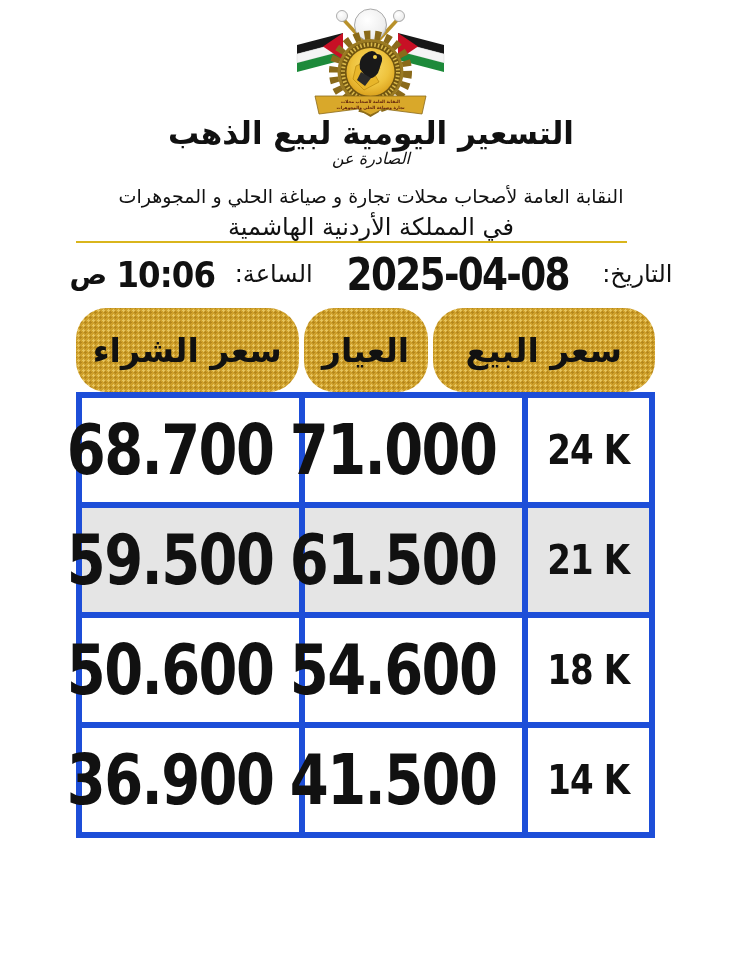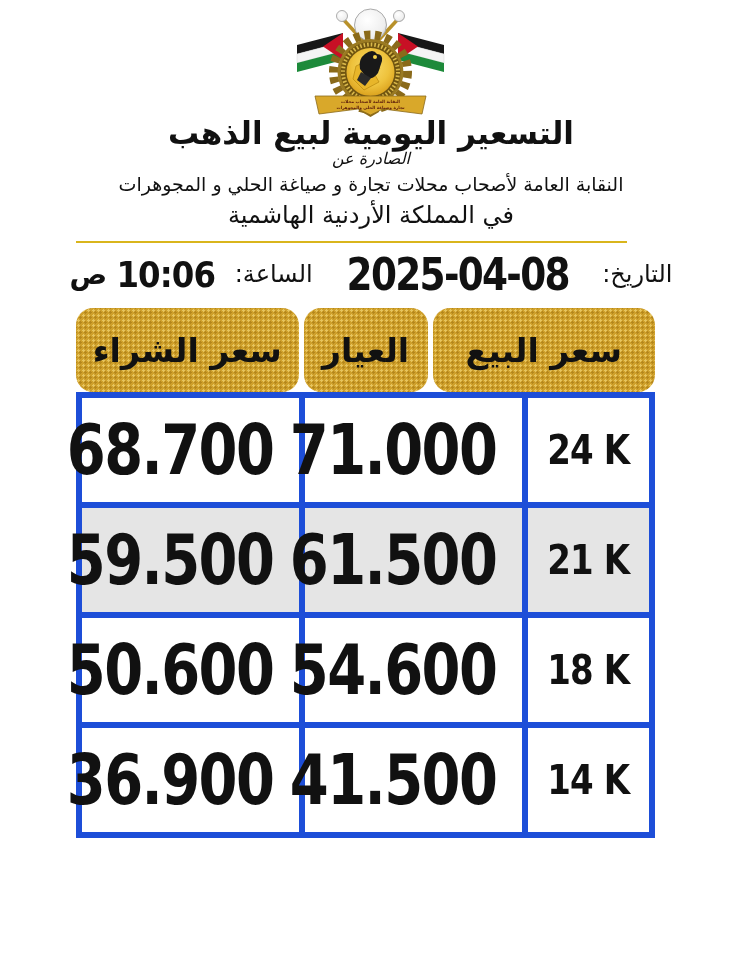--- a/index.html
+++ b/index.html
@@ -6,38 +6,38 @@
   body{font-family:"DejaVu Sans",sans-serif;color:#111;}
   .page{position:relative;width:742px;height:849px;background:#fff;overflow:hidden;margin:0 auto;}
 
   
   .logo{position:absolute;left:283px;top:2px;width:175px;height:118px;}
 
   
   .title-block{position:absolute;top:116px;left:0;width:742px;text-align:center;line-height:1.15;}
   .main-title{font-size:31px;font-weight:bold;margin:0;letter-spacing:0;}
   .sub1{font-size:16px;margin-top:-2px;font-style:italic;}
-  .sub2{font-size:19px;margin-top:6px;}
+  .sub2{font-size:19px;margin-top:18px;}
   .sub3{font-size:24px;margin-top:6px;}
 
   .gold-line{position:absolute;top:241px;left:76px;width:551px;border-top:2px solid #d9b51c;}
 
   
   .date-row{position:absolute;top:247px;right:40px;left:40px;height:54px;display:flex;direction:rtl;align-items:center;justify-content:center;gap:14px;}
   .dt-label{font-size:24px;}
   .date-val{font-size:44px;font-weight:bold;letter-spacing:-2px;display:inline-block;transform:scaleX(0.85);transform-origin:center;direction:ltr;unicode-bidi:isolate;}
   .time-val{font-size:36px;font-weight:bold;letter-spacing:-1px;display:inline-block;transform:scaleX(0.9);direction:ltr;unicode-bidi:isolate;}
   .period{font-size:28px;font-weight:bold;margin-right:-10px;}
 
   
   .hdr-row{position:absolute;top:308px;left:76px;width:579px;height:84px;display:flex;direction:rtl;gap:5px;}
   .hdr-box{background-color:#cfa02b;
     background-image:radial-gradient(#e6c45e 1px, rgba(0,0,0,0) 1.2px),radial-gradient(#b5871c 1px, rgba(0,0,0,0) 1.2px);
     background-size:5px 5px,5px 5px;background-position:0 0,2px 2px;
-    border-radius:17px;display:flex;align-items:center;justify-content:center;
+    border-radius:31px;display:flex;align-items:center;justify-content:center;
     font-size:33px;font-weight:bold;color:#111;}
   .hdr-karat{width:124px;}
   .hdr-price{flex:1;}
 
   
   table.prices{position:absolute;top:392px;left:76px;width:579px;height:446px;border-collapse:collapse;direction:rtl;table-layout:fixed;}
   table.prices td{border:6px solid #1d4ed8;text-align:center;vertical-align:middle;background:#fff;padding:0;}
   table.prices tr.alt td{background:#e5e5e5;}
   col.c-karat{width:127px;}
   .karat-val{font-size:40px;font-weight:bold;letter-spacing:-1px;display:inline-block;transform:scaleX(0.85);direction:ltr;unicode-bidi:isolate;white-space:nowrap;}

